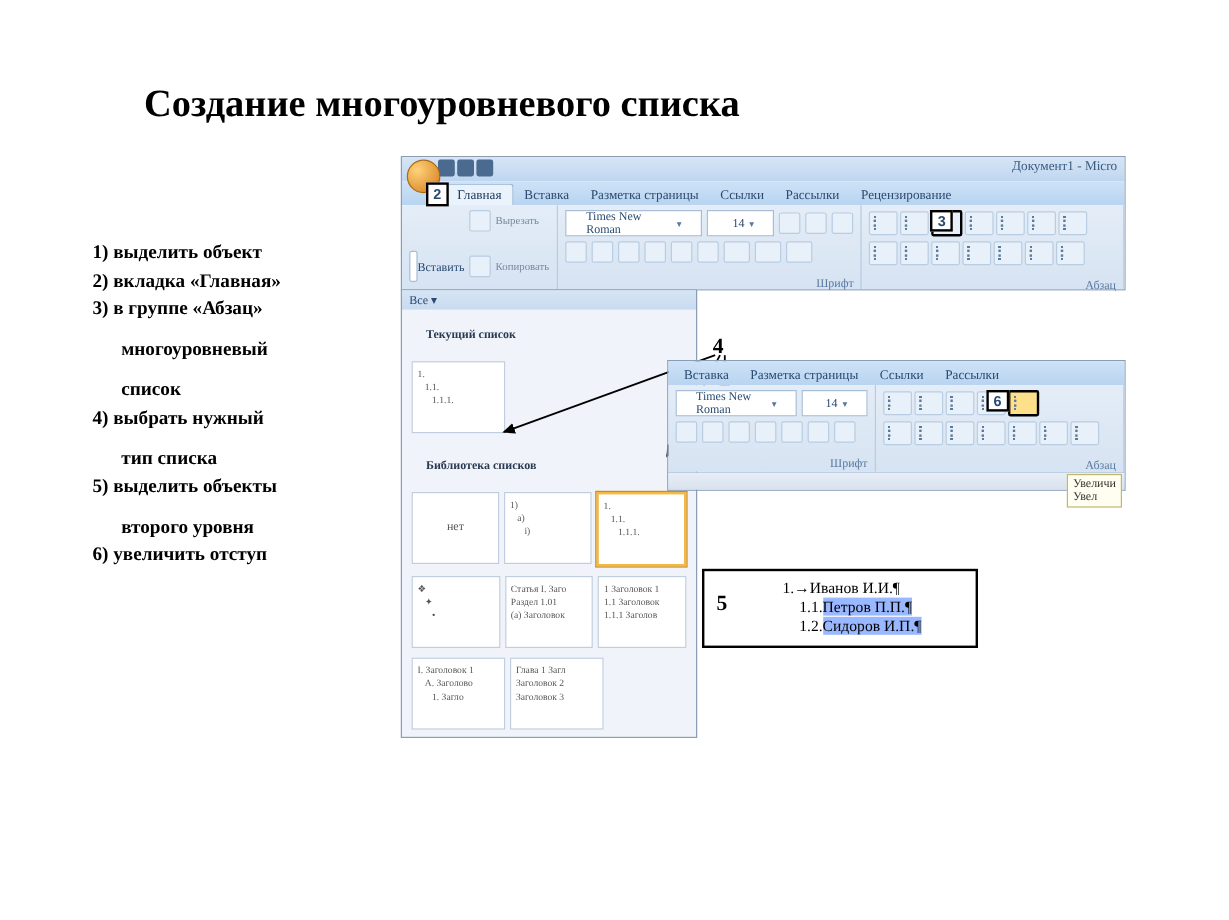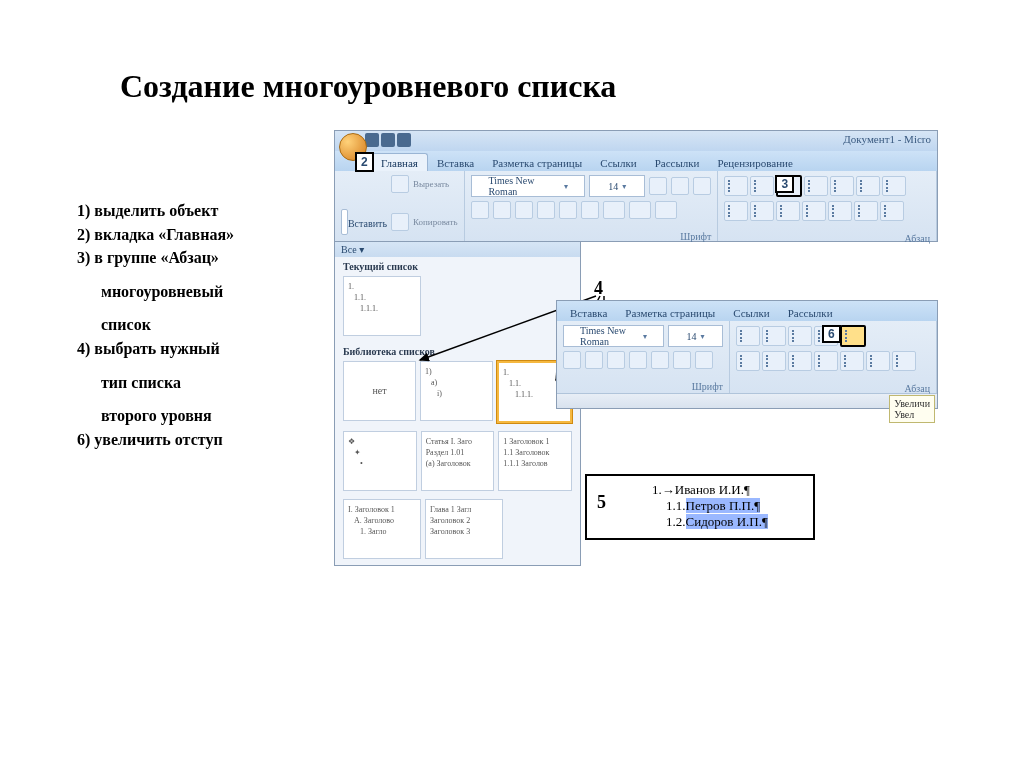--- a/index.html
+++ b/index.html
@@ -133,21 +133,21 @@
   .row { display: flex; align-items: center; gap: 4px; }
   .small-btn {
     height: 16px; min-width: 16px;
     background: #e8f0fa;
     border: 1px solid #b8cce2;
     border-radius: 2px;
   }
   .font-select {
     height: 18px; background: #fff; border: 1px solid #a8bdd6;
     font-size: 10px; padding: 1px 16px; display: flex; align-items: center;
-    justify-content: center;
+    justify-content: flex-end;
   }
   .dd-arrow::after { content: "▾"; color: #5a7aa0; font-size: 8px; margin-left: 4px; }
   .list-icons { display: flex; gap: 2px; }
   .li-btn {
     width: 22px; height: 18px;
     background: #e8f0fa;
     border: 1px solid #b8cce2;
     border-radius: 2px;
     position: relative;
   }
@@ -171,21 +171,21 @@
     font-size: 10px;
     color: #2a4a70;
   }
   .drop .bar {
     background: linear-gradient(#d6e5f5,#c8dbf0);
     padding: 2px 6px;
     font-size: 10px;
     display: flex; align-items: center; gap: 4px;
   }
   .drop h4 {
-    margin: 0;
+    margin: 12px;
     padding: 4px 8px 2px;
     font-size: 10px;
     font-weight: bold;
     color: #2a3a50;
   }
   .thumb-row {
     display: flex;
     gap: 4px;
     padding: 2px 8px 6px;
   }
@@ -250,20 +250,21 @@
 <div class="title">Создание многоуровневого списка</div>
 
 <div class="steps">
   <div>1) выделить объект</div>
   <div>2) вкладка «Главная»</div>
   <div>3) в группе «Абзац»</div>
   <div class="wrap">многоуровневый</div>
   <div class="wrap">список</div>
   <div>4) выбрать нужный</div>
   <div class="wrap">тип списка</div>
+  <div>5) выделить объекты</div>
   <div class="wrap">второго уровня</div>
   <div>6) увеличить отступ</div>
 </div>
 
 <div class="ribbon rb1">
   <div class="rb-title">
     <div class="office-btn"></div>
     <div class="qat">
       <span></span>
       <span></span>

